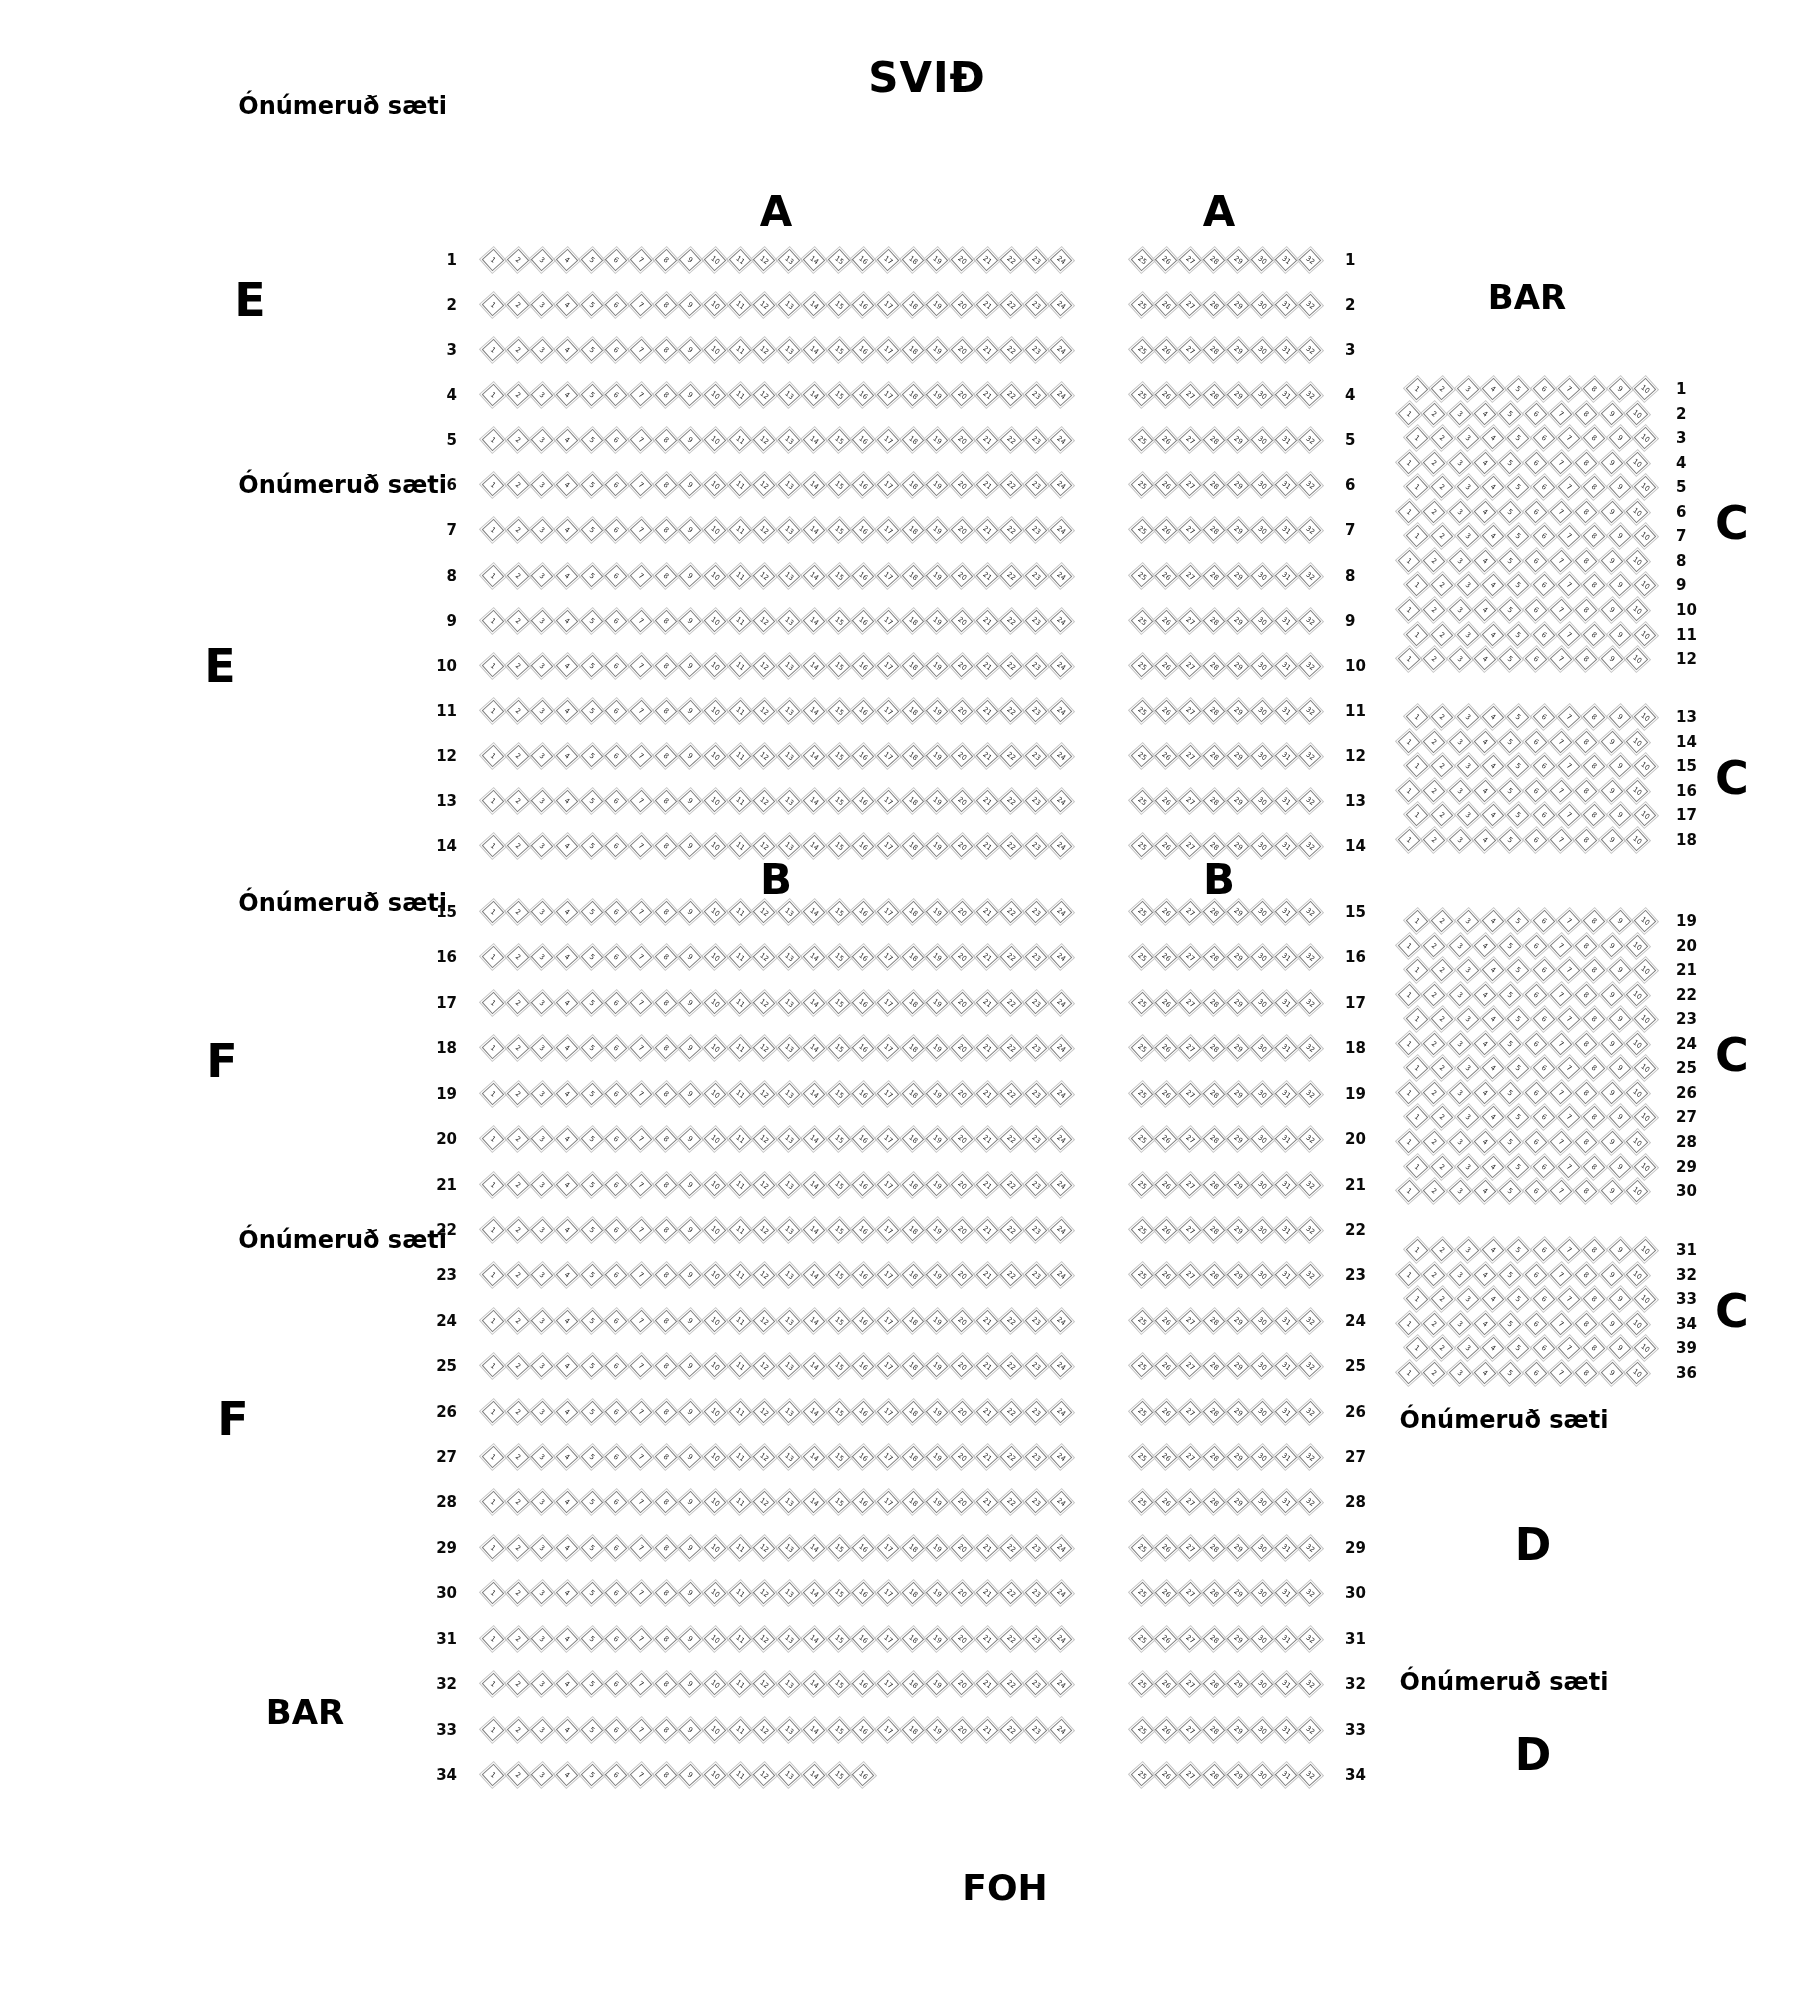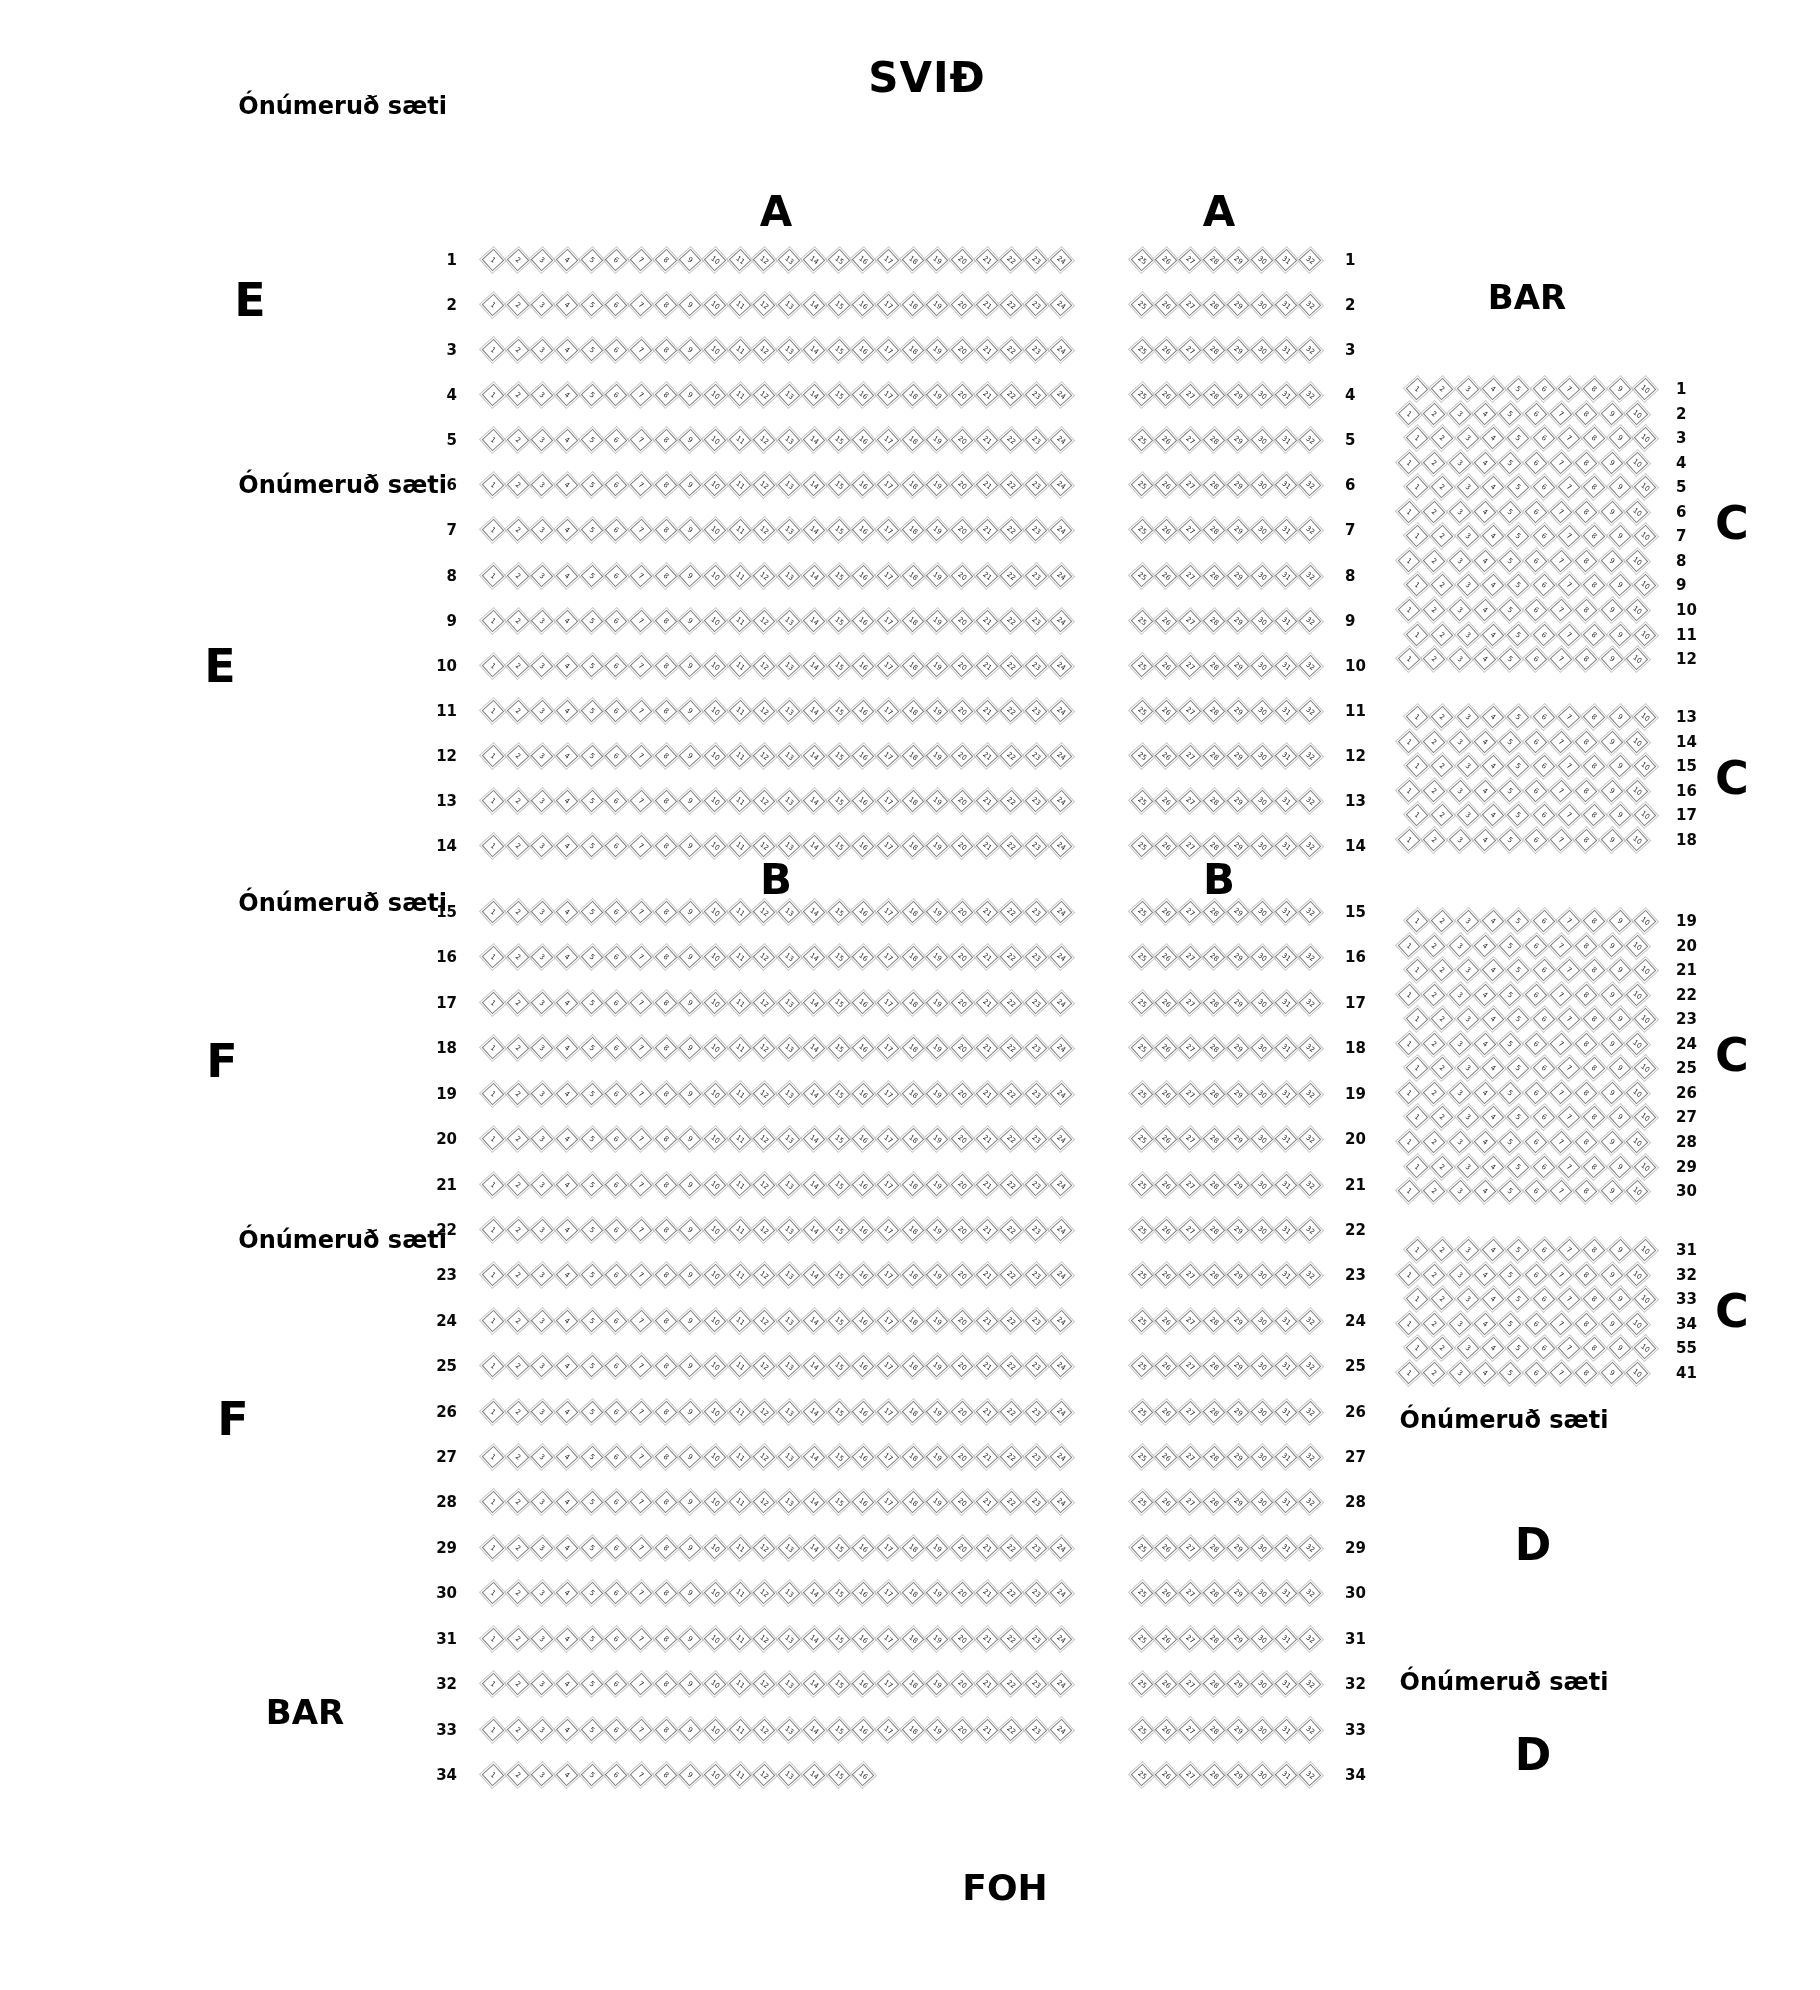--- a/index.html
+++ b/index.html
@@ -4473,21 +4473,21 @@
     </div>
     <div class="seat" style="left: 1586.31px; top: 1340.2px;">
       <span>8</span>
     </div>
     <div class="seat" style="left: 1611.64px; top: 1340.2px;">
       <span>9</span>
     </div>
     <div class="seat" style="left: 1636.97px; top: 1340.2px;">
       <span>10</span>
     </div>
-    <div class="rowlbl" style="top: 1339.2px; left: 1676px;">55</div>
+    <div class="rowlbl" style="top: 1339.2px; left: 1676px;">39</div>
     <div class="seat" style="left: 1401px; top: 1364.75px;">
       <span>1</span>
     </div>
     <div class="seat" style="left: 1426.33px; top: 1364.75px;">
       <span>2</span>
     </div>
     <div class="seat" style="left: 1451.66px; top: 1364.75px;">
       <span>3</span>
     </div>
     <div class="seat" style="left: 1476.99px; top: 1364.75px;">
@@ -4504,14 +4504,14 @@
     </div>
     <div class="seat" style="left: 1578.31px; top: 1364.75px;">
       <span>8</span>
     </div>
     <div class="seat" style="left: 1603.64px; top: 1364.75px;">
       <span>9</span>
     </div>
     <div class="seat" style="left: 1628.97px; top: 1364.75px;">
       <span>10</span>
     </div>
-    <div class="rowlbl" style="top: 1363.75px; left: 1676px;">41</div>
+    <div class="rowlbl" style="top: 1363.75px; left: 1676px;">36</div>
   </div>
 
 </body></html>

